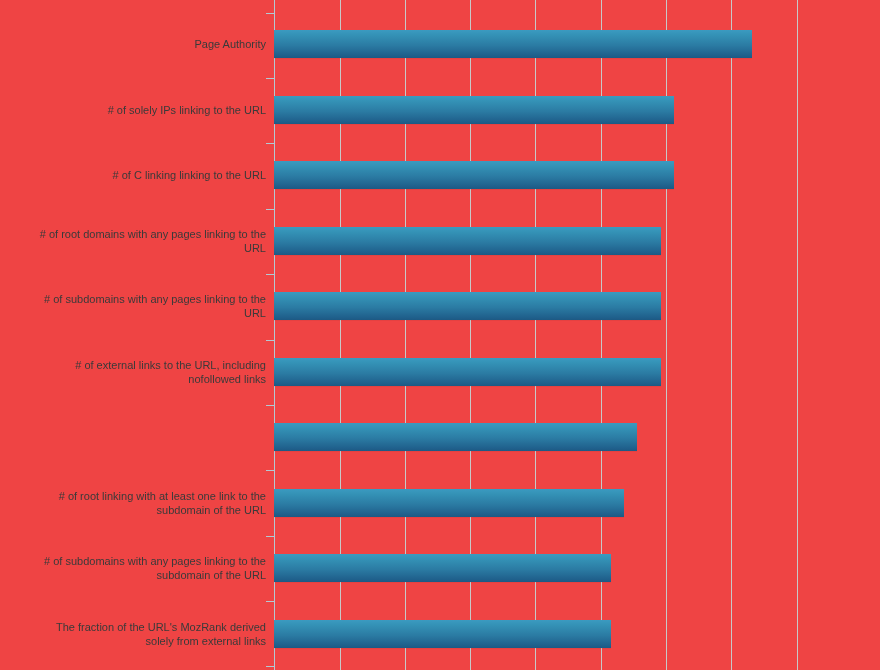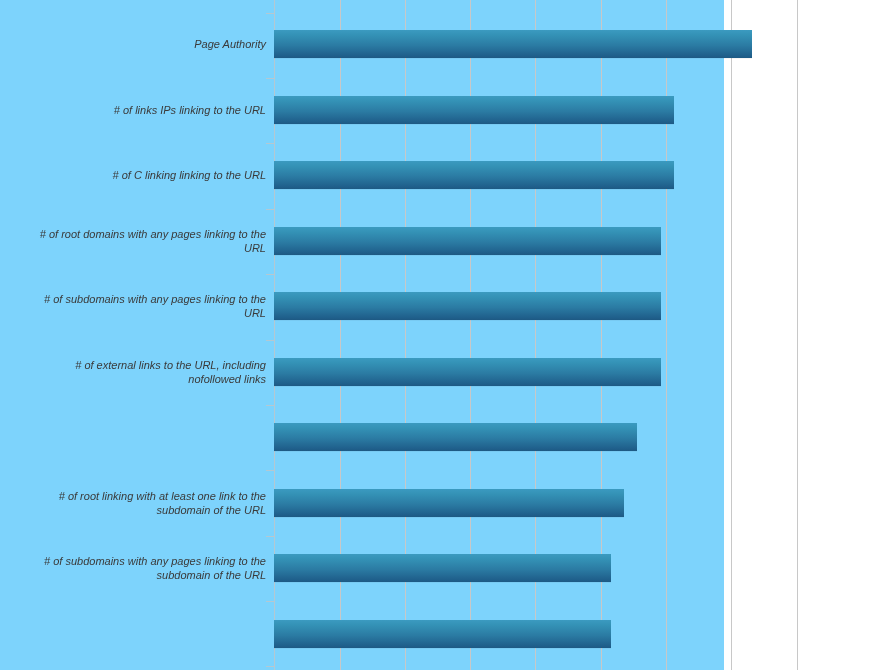--- a/index.html
+++ b/index.html
@@ -11,24 +11,23 @@
   body {
     width: 880px;
     height: 670px;
     overflow: hidden;
     font-family: "Liberation Sans", sans-serif;
     -webkit-font-smoothing: antialiased;
   }
 
   #chart-root {
     position: relative;
-    width: 724px;
+    width: 880px;
     height: 670px;
-    background: #7dd3fc;
-    font-style: italic;
+    background: #ef4444;
   }
 
   
   .plot-area {
     position: absolute;
     left: 0;
     top: 0;
     width: 880px;
     height: 670px;
   }
@@ -106,34 +105,36 @@
       <div class="axis-tick" style="left: 266px; top: 274px; background: rgb(180, 200, 210);"></div>
       <div class="axis-tick" style="left: 266px; top: 340px; background: rgb(180, 200, 210);"></div>
       <div class="axis-tick" style="left: 266px; top: 405px; background: rgb(180, 200, 210);"></div>
       <div class="axis-tick" style="left: 266px; top: 470px; background: rgb(180, 200, 210);"></div>
       <div class="axis-tick" style="left: 266px; top: 536px; background: rgb(180, 200, 210);"></div>
       <div class="axis-tick" style="left: 266px; top: 601px; background: rgb(180, 200, 210);"></div>
       <div class="axis-tick" style="left: 266px; top: 666px; background: rgb(180, 200, 210);"></div>
       <div class="bar" title="Page Authority: 7.32" style="left: 274px; top: 30px; width: 478px; height: 28px;"></div>
       <div class="cat-label label-col" style="color: rgb(58, 58, 58); top: 37px;">Page Authority</div>
       <div class="bar" title="# of unique IPs linking to the URL: 6.12" style="left: 274px; top: 95.5px; width: 400px; height: 28px;"></div>
-      <div class="cat-label label-col" style="color: rgb(58, 58, 58); top: 102.5px;"># of links IPs linking to the URL</div>
+      <div class="cat-label label-col" style="color: rgb(58, 58, 58); top: 102.5px;"># of solely IPs linking to the URL</div>
       <div class="bar" title="# of C blocks linking to the URL: 6.12" style="left: 274px; top: 161px; width: 400px; height: 28px;"></div>
       <div class="cat-label label-col" style="color: rgb(58, 58, 58); top: 168px;"># of C linking linking to the URL</div>
       <div class="bar" title="# of root domains with any pages linking to the URL: 5.92" style="left: 274px; top: 226.5px; width: 387px; height: 28px;"></div>
       <div class="cat-label label-col" style="color: rgb(58, 58, 58); top: 226.5px; text-align: right;"># of root domains with any pages linking to the
 URL</div>
       <div class="bar" title="# of subdomains with any pages linking to the URL: 5.92" style="left: 274px; top: 292px; width: 387px; height: 28px;"></div>
       <div class="cat-label label-col" style="color: rgb(58, 58, 58); top: 292px;"># of subdomains with any pages linking to the
 URL</div>
       <div class="bar" title="# of external links to the URL, including nofollowed links: 5.92" style="left: 274px; top: 357.5px; width: 387px; height: 28px;"></div>
       <div class="cat-label label-col" style="color: rgb(58, 58, 58); top: 357.5px;"># of external links to the URL, including
 nofollowed links</div>
       <div class="bar" title="# of external equity links to the URL: 5.56" style="left: 274px; top: 423px; width: 363px; height: 28px;"></div>
       <div class="bar" title="# of root domains with at least one link to the subdomain of the URL: 5.36" style="left: 274px; top: 488.5px; width: 350px; height: 28px;"></div>
       <div class="cat-label label-col" style="color: rgb(58, 58, 58); top: 488.5px;"># of root linking with at least one link to the
 subdomain of the URL</div>
       <div class="bar" title="# of subdomains with any pages linking to the subdomain of the URL: 5.16" style="left: 274px; top: 554px; width: 337px; height: 28px;"></div>
       <div class="cat-label label-col" style="color: rgb(58, 58, 58); top: 554px;"># of subdomains with any pages linking to the
 subdomain of the URL</div>
       <div class="bar" title="The fraction of the URL's MozRank derived solely from external links: 5.16" style="left: 274px; top: 619.5px; width: 337px; height: 28px;"></div>
+      <div class="cat-label label-col" style="color: rgb(58, 58, 58); top: 619.5px;">The fraction of the URL's MozRank derived
+solely from external links</div>
     </div>
 </div>
 
 </body></html>

